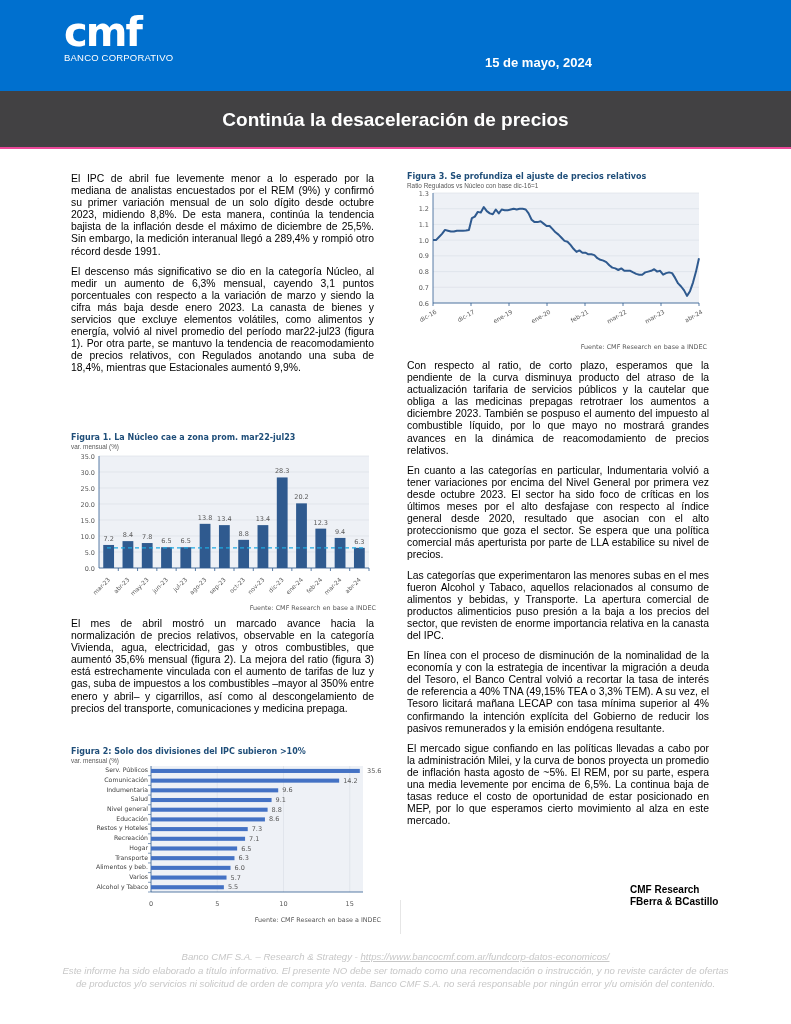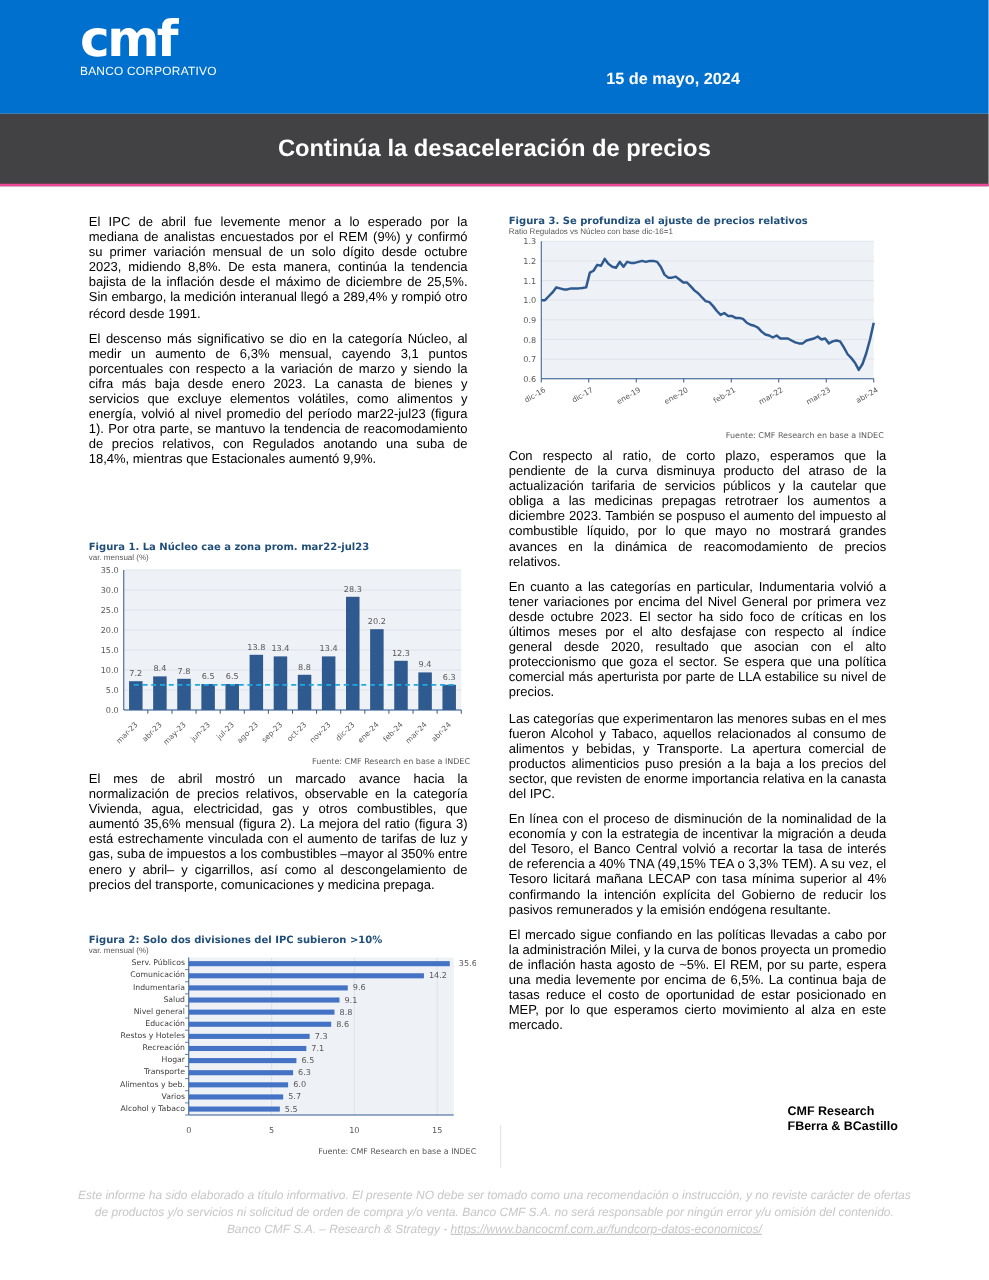--- a/index.html
+++ b/index.html
@@ -267,17 +267,17 @@
 </div>
 
 <div class="vdiv"></div>
 
 <div class="signature">
   <div>CMF Research</div>
   <div>FBerra &amp; BCastillo</div>
 </div>
 
 <div class="footer">
-  <div>Este informe ha sido elaborado a título informativo. El presente NO debe ser tomado como una recomendación o instrucción, y no reviste carácter de ofertas de productos y/o servicios ni solicitud de orden de compra y/o venta. Banco CMF S.A. no será responsable por ningún error y/u omisión del contenido.</div>
   <div>
     <span>Banco CMF S.A. – Research &amp; Strategy - </span><a>https://www.bancocmf.com.ar/fundcorp-datos-economicos/</a>
   </div>
+  <div>Este informe ha sido elaborado a título informativo. El presente NO debe ser tomado como una recomendación o instrucción, y no reviste carácter de ofertas de productos y/o servicios ni solicitud de orden de compra y/o venta. Banco CMF S.A. no será responsable por ningún error y/u omisión del contenido.</div>
 </div>
 
 </body></html>

